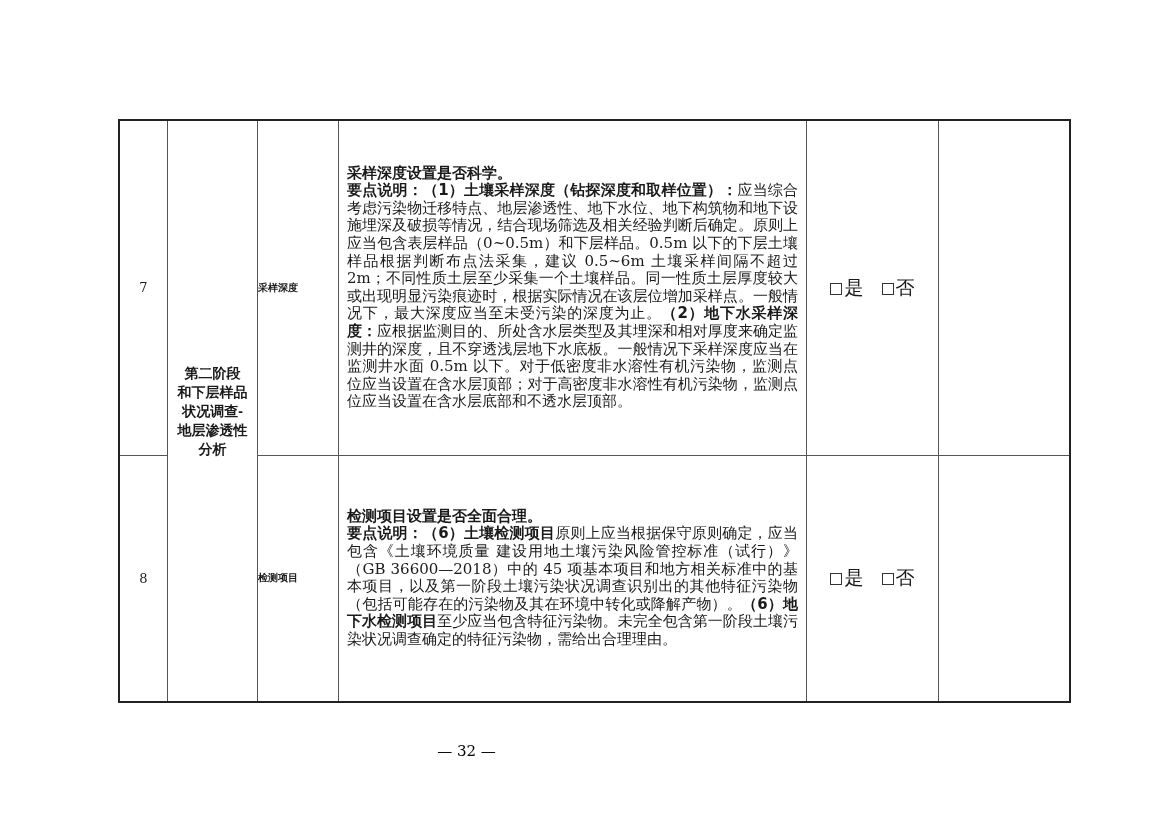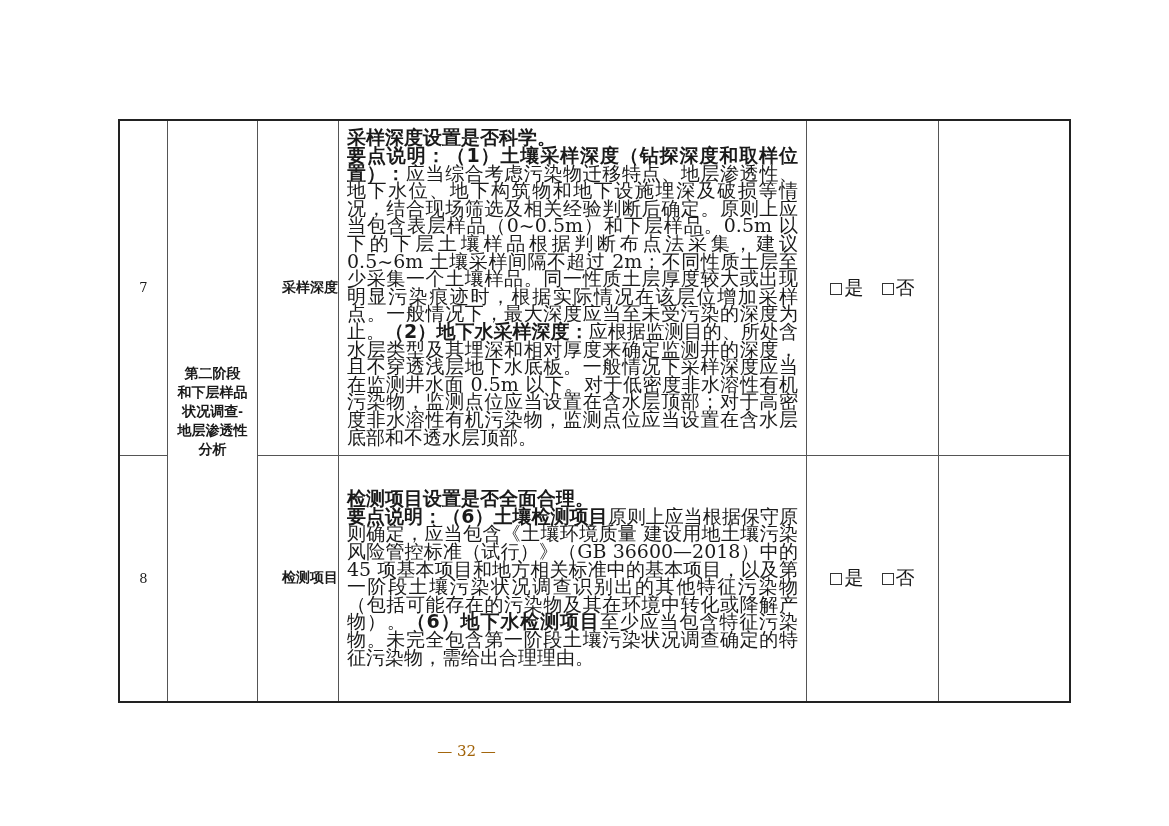--- a/index.html
+++ b/index.html
@@ -5,34 +5,34 @@
   html, body { margin:0; padding:0; background:#ffffff; }
   body { width:1169px; height:826px; position:relative; overflow:hidden;
          font-family:"DejaVu Serif", "Liberation Serif", serif; color:#1a1a1a; }
   .page { position:absolute; left:0; top:0; width:1169px; height:826px; background:#fff; }
   table.review { position:absolute; left:118px; top:119px; border-collapse:collapse;
                  table-layout:fixed; border:2px solid #222; }
   table.review td { border:1px solid #555; padding:0; vertical-align:middle; }
   .col-no { width:47px; text-align:center; font-size:13px; }
   .col-stage { width:89px; text-align:center; font-family:Liberation Sans, sans-serif;
                font-weight:bold; font-size:14px; line-height:19px; }
-  .col-item { width:80px; text-align:right; font-family:"DejaVu Sans", "Liberation Sans", sans-serif;
-              font-weight:bold; font-size:14px; }
-  .col-desc { width:451px; padding:0 8px !important; font-size:19px; line-height:17.6px;
+  .col-item { width:80px; text-align:left; font-family:"DejaVu Sans", "Liberation Sans", sans-serif;
+              font-weight:bold; font-size:10px; }
+  .col-desc { width:451px; padding:0 8px !important; font-size:15px; line-height:17.6px;
               text-align:justify; }
   .col-check { width:131px; text-align:center; font-size:19px; }
   .col-note { width:130px; }
   .b { font-family:"DejaVu Sans", "Liberation Sans", sans-serif; font-weight:bold; }
   .row7 { height:335px; }
   .row8 { height:247px; }
   .checkbox { display:inline-block; width:10px; height:10px; border:1px solid #333;
               vertical-align:-1px; margin-right:2px; }
   .chk-group { margin:0 6px; white-space:nowrap; }
   .footer { position:absolute; top:742px; left:0; width:933px; text-align:center;
-            font-size:15px; color:#a16207; }
+            font-size:15px; color:#000000; }
 </style>
 </head>
 <body>
 
 <div class="page">
   <table class="review">
     <tbody>
         <tr class="row7">
       <td class="col-no">7</td>
       <td class="col-stage" rowspan="2">

